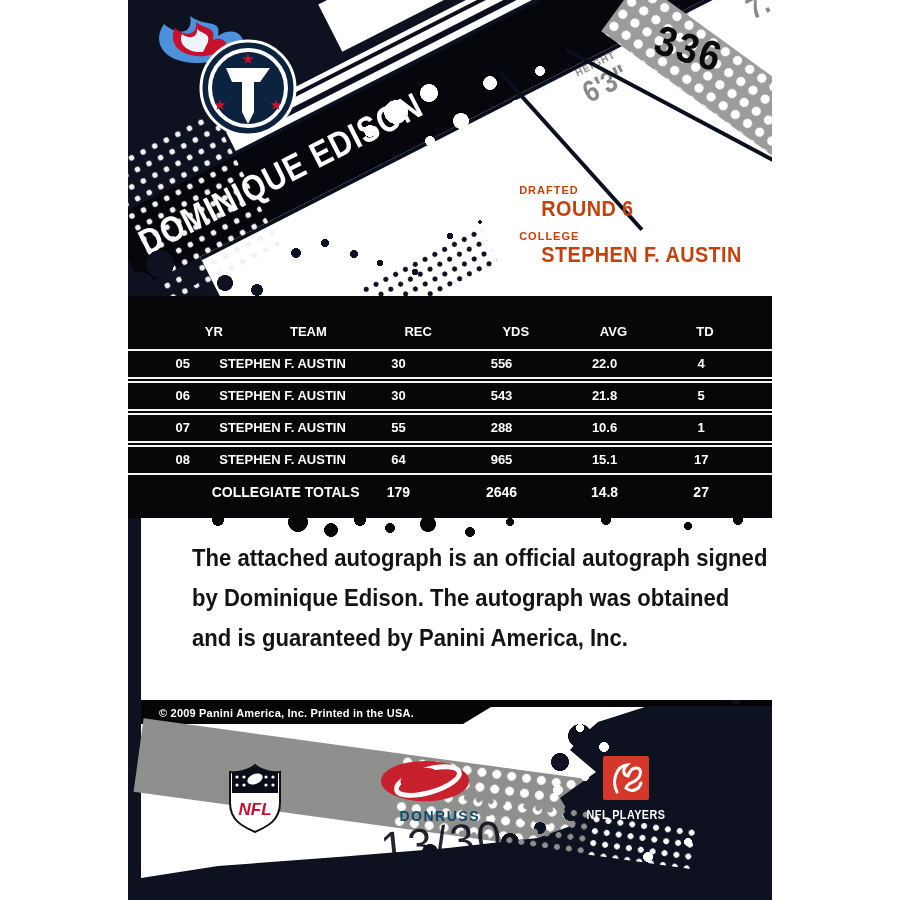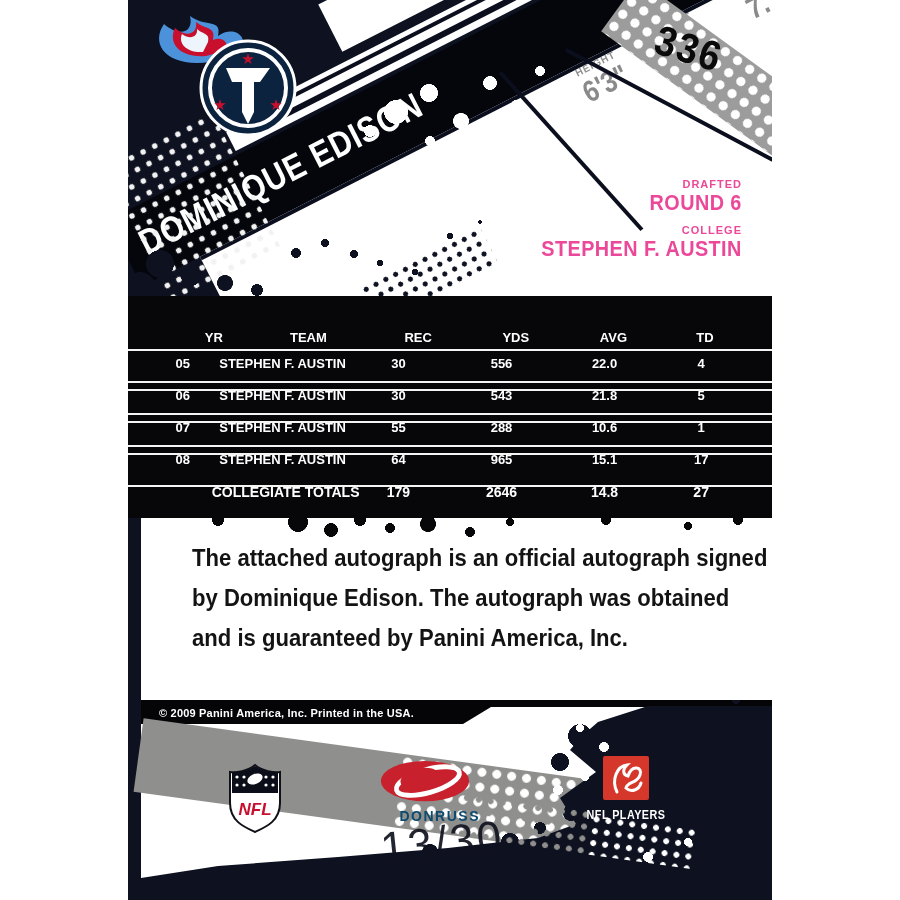--- a/index.html
+++ b/index.html
@@ -73,34 +73,34 @@
       radial-gradient(circle 5px at 388px 105px,#fff 98%,transparent),
       radial-gradient(circle 5px at 302px 141px,#fff 98%,transparent),
       radial-gradient(circle 6px at 242px 131px,#fff 98%,transparent),
       radial-gradient(circle 5px at 412px 71px,#fff 98%,transparent),
       radial-gradient(circle 4px at 436px 88px,#fff 98%,transparent),
       radial-gradient(circle 4px at 372px 132px,#fff 98%,transparent);}
 
   .titans-logo{position:absolute;left:20px;top:10px;width:170px;height:150px;}
 
   
-  .draft-block{position:absolute;right:30px;top:178px;text-align:right;color:#ec4899;}
+  .draft-block{position:absolute;right:30px;top:184px;color:#c2410c;}
   .draft-block .sm{font-size:11px;font-weight:bold;letter-spacing:1px;}
   .draft-block .lg{font-size:22px;font-weight:bold;letter-spacing:.5px;transform:scaleX(.9);
                    transform-origin:right center;white-space:nowrap;}
   .draft-block .gap{height:8px;}
 
   
   .stats{position:absolute;left:0;top:296px;width:644px;height:222px;background:#07070a;color:#fff;}
   .srow{position:absolute;left:0;right:0;}
   .srow span{position:absolute;text-align:center;font-weight:bold;font-size:13px;white-space:nowrap;}
   .c0{left:3%;width:11%;} .c1{left:13%;width:22%;} .c2{left:36%;width:12%;}
   .c3{left:52%;width:12%;} .c4{left:68%;width:12%;} .c5{left:83%;width:12%;}
-  .shead{top:34px;height:18px;margin-left:34px;}
-  .sdata{height:42px;border-top:2px solid #f4f4f4;border-bottom:2px solid #f4f4f4;
+  .shead{top:28px;height:18px;margin-left:34px;}
+  .sdata{height:30px;border-top:2px solid #f4f4f4;border-bottom:2px solid #f4f4f4;
          box-sizing:border-box;}
   .sdata span{line-height:26px;top:0;}
   .r0{top:53px;} .r1{top:85px;} .r2{top:117px;} .r3{top:149px;}
   .stot{top:184px;height:24px;}
   .stot span{line-height:24px;font-size:14px;}
   .splat-stats{position:absolute;left:0;top:512px;width:644px;height:36px;background-repeat:no-repeat;
       background-image:
       radial-gradient(circle 6px at 90px 8px,#07070a 98%,transparent),
       radial-gradient(circle 10px at 170px 10px,#07070a 98%,transparent),
       radial-gradient(circle 7px at 203px 18px,#07070a 98%,transparent),

